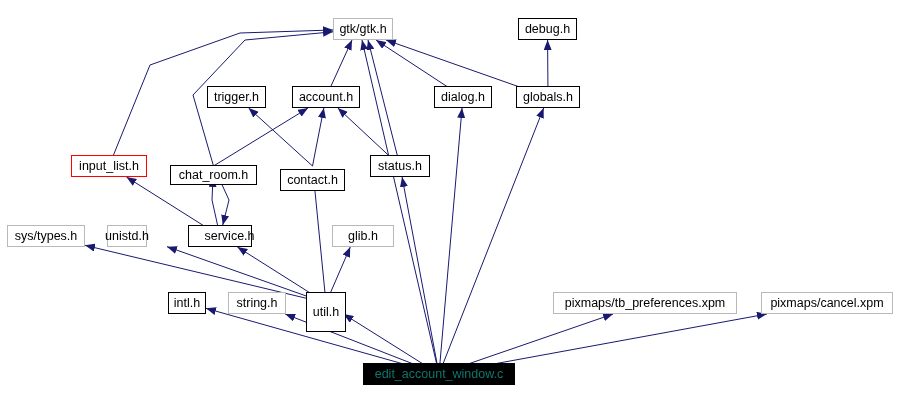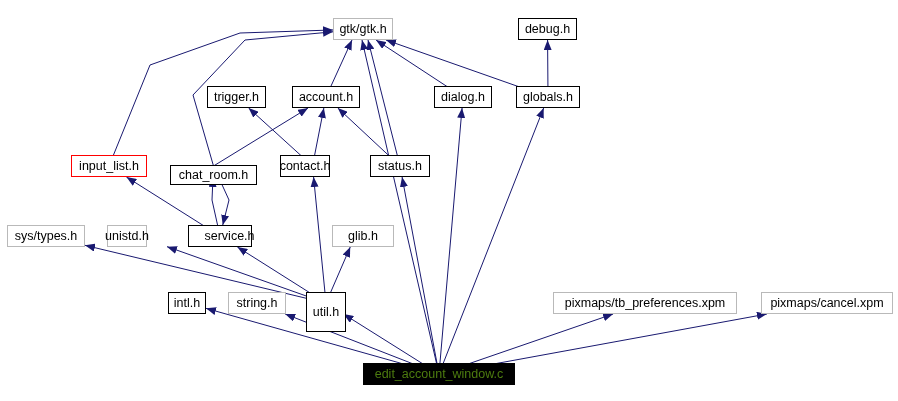--- a/index.html
+++ b/index.html
@@ -11,21 +11,21 @@
   #nodes{position:absolute;left:0;top:0;width:100%;height:100%;}
   .node{
     position:absolute;box-sizing:border-box;
     display:flex;align-items:center;justify-content:center;
     font-size:12.5px;line-height:1;white-space:nowrap;
     background:#ffffff;color:#000000;
   }
   .header    {border:1px solid #000000;}
   .external  {border:1px solid #b9b9b9;}
   .truncated {border:1px solid #ff0000;}
-  .source    {border:1px solid #000000;background:#000000;color:#4d7c0f;text-align:right;}
+  .source    {border:1px solid #000000;background:#000000;color:#0f766e;text-align:right;}
 </style>
 </head>
 <body>
 
 <div id="canvas">
   <svg id="edges" width="898" height="401">
       <defs>
         <marker id="arr" markerWidth="11" markerHeight="8" refX="10" refY="4" orient="auto" markerUnits="userSpaceOnUse">
           <path d="M0,0 L10,4 L0,8 Z" fill="#191970"></path>
         </marker>
@@ -61,21 +61,21 @@
     </svg>
   <div id="nodes">
       <div class="node external" style="left: 333px; top: 18px; width: 60px; height: 22px;">gtk/gtk.h</div>
       <div class="node header" style="left: 518px; top: 18px; width: 59px; height: 22px;">debug.h</div>
       <div class="node header" style="left: 207px; top: 86px; width: 59px; height: 22px;">trigger.h</div>
       <div class="node header" style="left: 292px; top: 86px; width: 68px; height: 22px;">account.h</div>
       <div class="node header" style="left: 434px; top: 86px; width: 58px; height: 22px;">dialog.h</div>
       <div class="node header" style="left: 516px; top: 86px; width: 64px; height: 22px;">globals.h</div>
       <div class="node truncated" style="left: 71px; top: 155px; width: 76px; height: 22px;">input_list.h</div>
       <div class="node header" style="left: 170px; top: 165px; width: 87px; height: 20px;">chat_room.h</div>
-      <div class="node header" style="left: 280px; top: 155px; width: 50px; height: 22px;">contact.h</div>
+      <div class="node header" style="left: 280px; top: 169px; width: 65px; height: 22px;">contact.h</div>
       <div class="node header" style="left: 370px; top: 155px; width: 60px; height: 22px;">status.h</div>
       <div class="node external" style="left: 7px; top: 225px; width: 78px; height: 22px;">sys/types.h</div>
       <div class="node external" style="left: 107px; top: 225px; width: 40px; height: 22px;">unistd.h</div>
       <div class="node header" style="left: 188px; top: 225px; width: 64px; height: 22px; padding-left: 19px;">service.h</div>
       <div class="node external" style="left: 332px; top: 225px; width: 62px; height: 22px;">glib.h</div>
       <div class="node header" style="left: 168px; top: 292px; width: 38px; height: 22px;">intl.h</div>
       <div class="node external" style="left: 228px; top: 292px; width: 58px; height: 22px;">string.h</div>
       <div class="node header" style="left: 306px; top: 292px; width: 40px; height: 40px;">util.h</div>
       <div class="node external" style="left: 553px; top: 292px; width: 184px; height: 22px;">pixmaps/tb_preferences.xpm</div>
       <div class="node external" style="left: 761px; top: 292px; width: 132px; height: 22px;">pixmaps/cancel.xpm</div>

